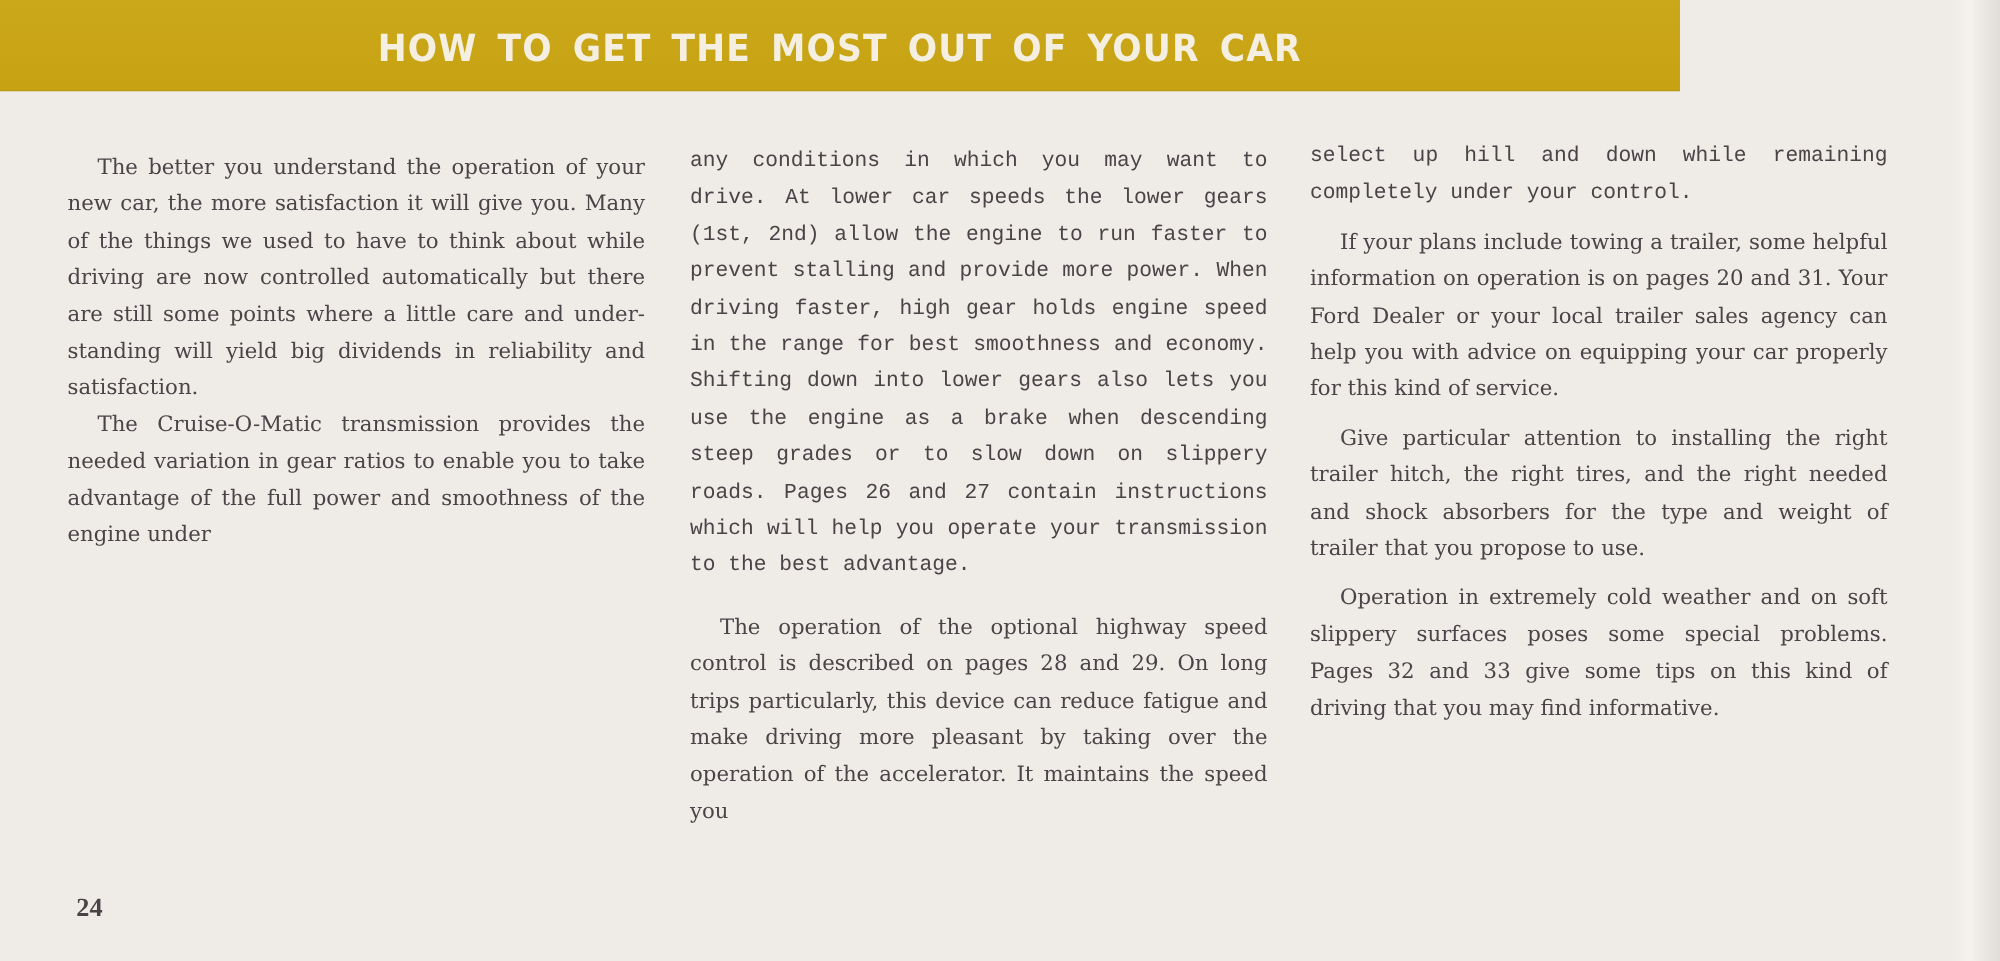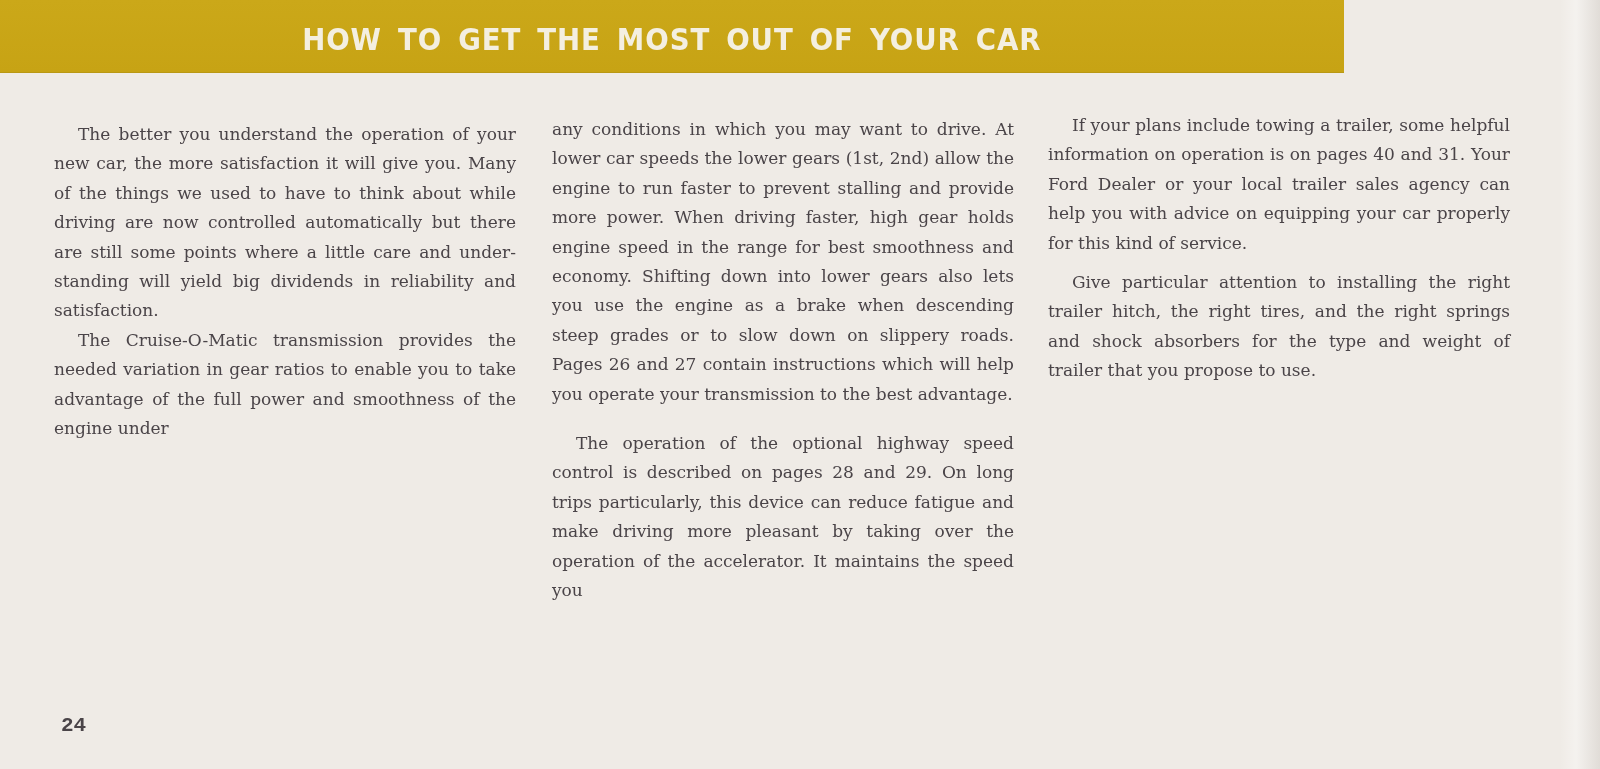--- a/index.html
+++ b/index.html
@@ -27,28 +27,28 @@
     background:linear-gradient(90deg, rgba(255,255,255,0) 0%, rgba(255,255,255,0.35) 40%, rgba(210,205,200,0.5) 100%);
     pointer-events:none;
   }
   .col {
     position:absolute; top:120px; width:462px;
     font-size:17px; line-height:29.4px; text-align:justify;
     hyphens:manual;
   }
   .col p { margin:0; text-indent:24px; }
   .col p + p { margin-top:10px; }
-  .col p.noindent { text-indent:0; }
+  .col p.noindent { text-indent:0;font-family:Liberation Mono, monospace; }
   #col1 { left:54px; top:120px; }
   #col2 { left:552px; top:115px; }
   #col3 { left:1048px; top:111px; }
   #col2 p.gap { margin-top:20px; }
   .page-number {
     position:absolute; left:61px; top:714px;
-    font-family:Liberation Mono, monospace;
+    font-family:Liberation Serif, serif;
     font-weight:bold; font-size:21px; color:#4a4448;
   }
 </style>
 </head>
 <body>
 
 <div class="banner">
   <div class="banner-title">HOW TO GET THE MOST OUT OF YOUR CAR</div>
 </div>
 
@@ -56,19 +56,21 @@
   <p>The better you understand the operation of your new car, the more satisfaction it will give you. Many of the things we used to have to think about while driving are now controlled automatically but there are still some points where a little care and under­standing will yield big dividends in relia­bility and satisfaction.</p>
   <p style="margin-top:0">The Cruise-O-Matic transmission pro­vides the needed variation in gear ratios to enable you to take advantage of the full power and smoothness of the engine under</p>
 </div>
 
 <div class="col" id="col2">
   <p class="noindent">any conditions in which you may want to drive. At lower car speeds the lower gears (1st, 2nd) allow the engine to run faster to prevent stalling and provide more power. When driving faster, high gear holds engine speed in the range for best smoothness and economy. Shifting down into lower gears also lets you use the engine as a brake when descending steep grades or to slow down on slippery roads. Pages 26 and 27 contain in­structions which will help you operate your transmission to the best advantage.</p>
   <p class="gap">The operation of the optional highway speed control is described on pages 28 and 29. On long trips particularly, this device can reduce fatigue and make driving more pleasant by taking over the operation of the accelerator. It maintains the speed you</p>
 </div>
 
 <div class="col" id="col3">
-  <p>If your plans include towing a trailer, some helpful information on operation is on pages 40 and 31. Your Ford Dealer or your local trailer sales agency can help you with advice on equipping your car properly for this kind of service.</p>
-  <p>Give particular attention to installing the right trailer hitch, the right tires, and the right springs and shock absorbers for the type and weight of trailer that you propose to use.</p>
+  <p class="noindent">select up hill and down while remaining completely under your control.</p>
+  <p>If your plans include towing a trailer, some helpful information on operation is on pages 20 and 31. Your Ford Dealer or your local trailer sales agency can help you with advice on equipping your car properly for this kind of service.</p>
+  <p>Give particular attention to installing the right trailer hitch, the right tires, and the right needed and shock absorbers for the type and weight of trailer that you propose to use.</p>
+  <p>Operation in extremely cold weather and on soft slippery surfaces poses some special problems. Pages 32 and 33 give some tips on this kind of driving that you may find informative.</p>
 </div>
 
 <div class="page-number">24</div>
 
 <div class="page-edge"></div>
 
 </body></html>

